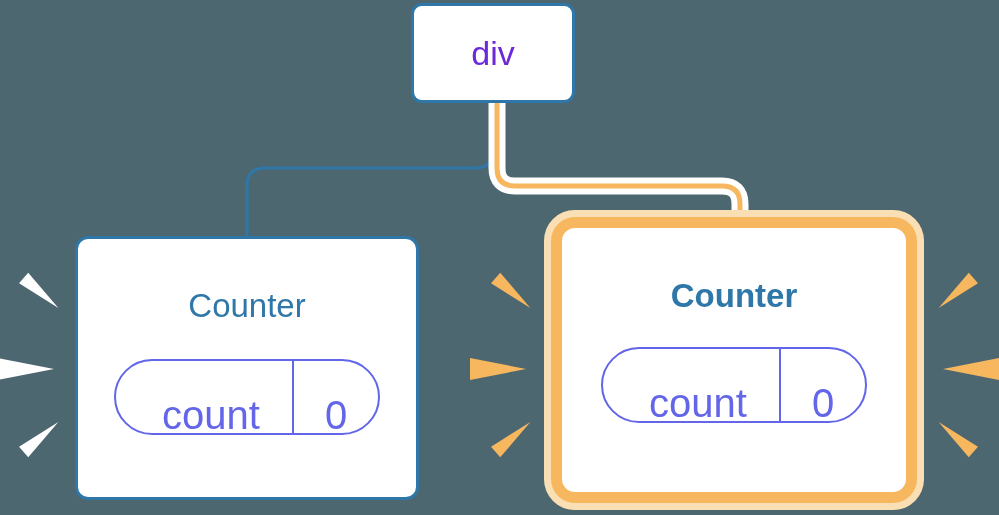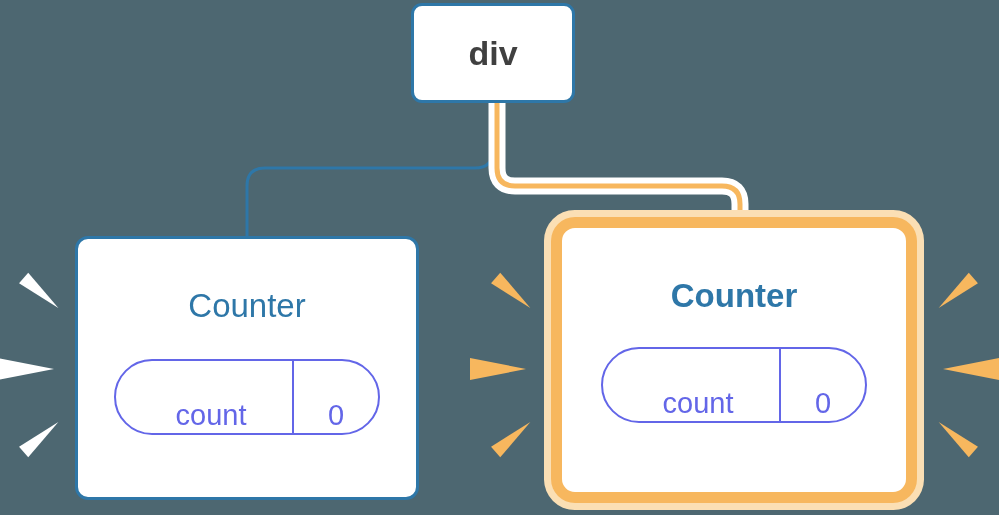--- a/index.html
+++ b/index.html
@@ -43,22 +43,22 @@
     top: 3px;
     width: 164px;
     height: 100px;
     border: 3px solid #2e77a8;
     border-radius: 11px;
     justify-content: center;
     z-index: 6;
   }
   .node-div .node-title {
     font-size: 34px;
-    color: #404040;
-    font-weight: 700;
+    color: #6d28d9;
+    font-weight: 400;
     line-height: 1;
   }
 
   .node-counter-left {
     left: 75px;
     top: 236px;
     width: 344px;
     height: 264px;
     border: 3px solid #2e77a8;
     border-radius: 13px;
@@ -112,21 +112,21 @@
   .node-counter-right .pill {
     width: 266px;
     margin-top: 35px;
   }
   .pill-key,
   .pill-value {
     display: flex;
     align-items: center;
     justify-content: center;
     color: #6366e8;
-    font-size: 29px;
+    font-size: 40px;
     font-weight: 400;
     box-sizing: border-box;
     margin-top: 36px;
   }
   .pill-key {
     flex: 0 0 176px;
     padding-left: 14px;
   }
   .pill-divider {
     width: 2px;

